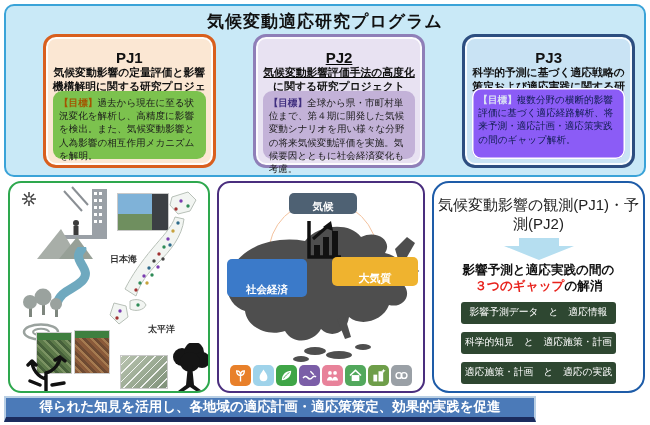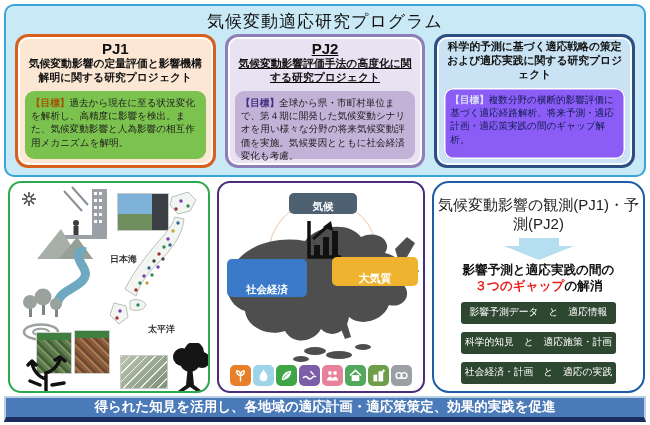--- a/index.html
+++ b/index.html
@@ -3,24 +3,24 @@
 <meta charset="utf-8">
 <style>
   * { margin:0; padding:0; box-sizing:border-box; }
   body { background:#fff; font-family:"Liberation Sans","DejaVu Sans",sans-serif; }
   .stage { position:relative; width:650px; height:425px; background:#fff; overflow:hidden; }
 
   
   .top-box { position:absolute; left:4px; top:4px; width:642px; height:173px;
     background:#C9E9F7; border:2.5px solid #3AA3D8; border-radius:10px; }
   .program-title { position:absolute; top:4px; left:0; right:0; text-align:center;
-    font-size:17px; font-weight:normal; color:#111; letter-spacing:1px; }
+    font-size:17px; font-weight:bold; color:#111; letter-spacing:1px; }
   .pj-row { position:absolute; left:9px; right:9px; top:28px; bottom:7px; display:flex; gap:9px; }
   .pj-card { flex:1; position:relative; border-radius:13px; border:3px solid;
-    box-shadow:inset 0 0 0 2px rgba(255,255,255,.85); padding:3px 6px; }
+    box-shadow:inset 0 0 0 2px rgba(255,255,255,.85); padding:12px 6px;margin-left:28px; }
   .pj1 { border-color:#D95F1E; background:#FBE7D3; }
   .pj2 { border-color:#8F7FB8; background:#E8E2F2;text-decoration:underline; }
   .pj3 { border-color:#2D4E80; background:#C9E3F4; }
   .pj-id { text-align:center; font-size:15px; font-weight:bold; color:#111; line-height:17px; }
   .pj-title { text-align:center; font-size:10.8px; font-weight:bold; color:#111; line-height:1.28; }
   .pj-goal { position:absolute; left:7px; right:7px; bottom:6px; border-radius:9px;
     padding:5px 6px; font-size:9.6px; line-height:1.38; }
   .pj1 .pj-goal { background:#7CC24E; color:#1b1b1b; height:68px; }
   .pj2 .pj-goal { background:#C3B2D8; color:#1b1b1b; height:68px; }
   .pj3 .pj-goal { background:#8b5cf6; color:#0E1C4D; height:71px;
@@ -62,21 +62,21 @@
   
   .gap-top { margin-top:13px; text-align:center; font-size:15px; color:#222; }
   .gap-arrow { display:block; margin:4px auto 2px; }
   .gap-headline { text-align:center; font-size:12.6px; font-weight:bold; color:#111; line-height:1.3; }
   .gap-red { color:#E8221C;margin-top:32px; }
   .gap-list { margin-top:7px; display:flex; flex-direction:column; gap:8px; align-items:center; }
   .gap-item { width:155px; background:#2E4731; color:#fff; font-size:9.8px;
     text-align:center; border-radius:3px; padding:4px 0 5px; }
 
   
-  .footer { position:absolute; left:4px; top:396px; width:642px; height:26px;
+  .footer { position:absolute; left:4px; top:396px; width:532px; height:26px;
     background:#4B7AB8; border:2px solid #B9CFE4; border-bottom:5px solid #1B2C5E;
     color:#fff; font-weight:bold; font-size:13.5px; text-align:center; line-height:17px; }
 </style>
 </head>
 <body>
 
 <div class="stage">
 
   <div class="top-box">
     <div class="program-title">気候変動適応研究プログラム</div>
@@ -88,20 +88,21 @@
         <div class="pj-goal"><span class="goal-label">【目標】</span><span>過去から現在に至る状況変化を解析し、高精度に影響を検出。また、気候変動影響と人為影響の相互作用メカニズムを解明。</span></div>
       </div>
 
       <div class="pj-card pj2">
         <div class="pj-id">PJ2</div>
         <div class="pj-title">気候変動影響評価手法の高度化に関する研究プロジェクト</div>
         <div class="pj-goal"><span class="goal-label">【目標】</span><span>全球から県・市町村単位まで、第４期に開発した気候変動シナリオを用い様々な分野の将来気候変動評価を実施。気候要因とともに社会経済変化も考慮。</span></div>
       </div>
 
       <div class="pj-card pj3">
+        <div class="pj-id">PJ3</div>
         <div class="pj-title">科学的予測に基づく適応戦略の策定および適応実践に関する研究プロジェクト</div>
         <div class="pj-goal"><span class="goal-label">【目標】</span><span>複数分野の横断的影響評価に基づく適応経路解析、将来予測・適応計画・適応策実践の間のギャップ解析。</span></div>
       </div>
 
     </div>
   </div>
 
   <div class="panel map-panel">
     <svg class="abs" style="left:11px;top:8px" width="16" height="16" viewBox="0 0 16 16">
       <g stroke="#3c3c3c" stroke-width="1.5">
@@ -302,21 +303,21 @@
     <svg class="gap-arrow" width="70" height="22" viewBox="0 0 70 22">
       <polygon points="15,0 55,0 55,8 70,8 35,22 0,8 15,8" fill="#B5DEF0"></polygon>
     </svg>
     <div class="gap-headline">
       <span>影響予測と適応実践の間の</span><br>
       <span class="gap-red">３つのギャップ</span><span>の解消</span>
     </div>
     <div class="gap-list">
       <div class="gap-item">影響予測データ　と　適応情報</div>
       <div class="gap-item">科学的知見　と　適応施策・計画</div>
-      <div class="gap-item">社会経済・計画　と　適応の実践</div>
+      <div class="gap-item">適応施策・計画　と　適応の実践</div>
     </div>
   </div>
 
   <div class="footer">
     <span>得られた知見を活用し、各地域の適応計画・適応策策定、効果的実践を促進</span>
   </div>
 
 </div>
 
 </body></html>

